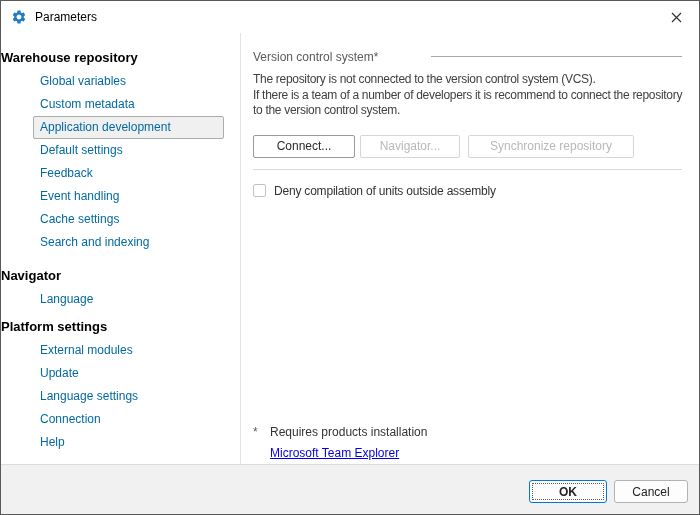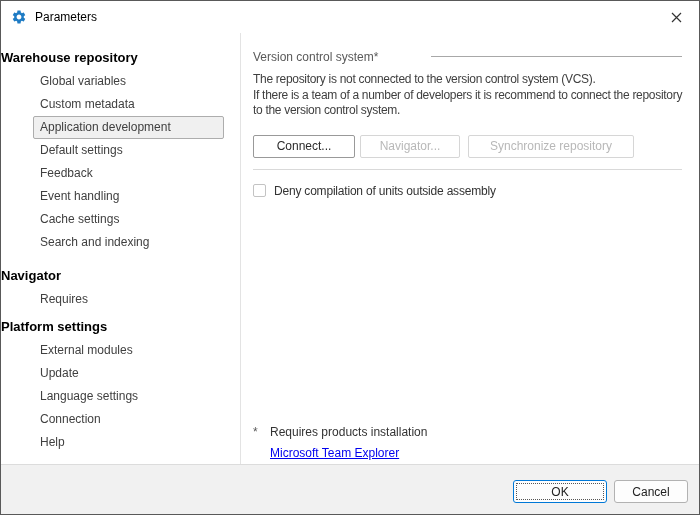--- a/index.html
+++ b/index.html
@@ -22,21 +22,21 @@
   
   .main{flex:1;display:flex;min-height:0;}
   .sidebar{width:240px;flex:0 0 240px;border-right:1px solid #e3e3e3;padding-top:13px;}
   .side-header{height:24px;line-height:24px;font-weight:bold;font-size:13px;color:#000;}
   .side-header.gap-lg{margin-top:10px;}
   .side-header.gap-md{margin-top:4px;}
   .side-item{
     height:23px;line-height:21px;
     margin:0 16px 0 32px;padding-left:6px;
     border:1px solid transparent;border-radius:2px;
-    color:#404040;cursor:default;white-space:nowrap;
+    color:#0369a1;cursor:default;white-space:nowrap;
   }
   .side-item.selected{background:#f0f0f0;border-color:#adadad;}
   
   .content{flex:1;position:relative;padding:16px 21px 0 12px;display:flex;flex-direction:column;}
   .group-header{display:flex;align-items:center;height:15px;}
   .group-title{color:#595959;white-space:nowrap;width:178px;flex:0 0 178px;}
   .group-line{flex:1;border-top:1px solid #a8a8a8;height:0;}
   .desc{margin-top:8px;color:#404040;}
   .desc div{height:15.5px;line-height:15.5px;white-space:nowrap;letter-spacing:-0.3px;}
   .btn-row{margin-top:16px;display:flex;}
@@ -61,21 +61,21 @@
   
   .footer{
     height:50px;flex:0 0 50px;background:#f1f1f1;border-top:1px solid #dcdcdc;
     display:flex;justify-content:flex-end;align-items:flex-start;
     padding:15px 11px 0 0;
   }
   .fbtn{
     height:23px;border-radius:3px;background:#fdfdfd;font-family:inherit;font-size:12px;
     color:#222;display:flex;align-items:center;justify-content:center;cursor:default;
   }
-  .fbtn-ok{width:94px;border:1px solid #0078d7;position:relative;}
+  .fbtn-ok{width:78px;border:1px solid #0078d7;position:relative;font-weight:bold;}
   .fbtn-ok::before{
     content:"";position:absolute;left:2px;top:2px;right:2px;bottom:2px;
     border:1px dotted #555;border-radius:1px;pointer-events:none;
   }
   .fbtn-cancel{width:74px;border:1px solid #b2b2b2;margin-left:7px;}
 </style>
 </head>
 <body>
 
 <div class="window">
@@ -100,21 +100,21 @@
       <div class="side-item">Global variables</div>
       <div class="side-item">Custom metadata</div>
       <div class="side-item selected">Application development</div>
       <div class="side-item">Default settings</div>
       <div class="side-item">Feedback</div>
       <div class="side-item">Event handling</div>
       <div class="side-item">Cache settings</div>
       <div class="side-item">Search and indexing</div>
 
       <div class="side-header gap-lg">Navigator</div>
-      <div class="side-item">Requires</div>
+      <div class="side-item">Language</div>
 
       <div class="side-header gap-md">Platform settings</div>
       <div class="side-item">External modules</div>
       <div class="side-item">Update</div>
       <div class="side-item">Language settings</div>
       <div class="side-item">Connection</div>
       <div class="side-item">Help</div>
     </div>
 
     <div class="content">

